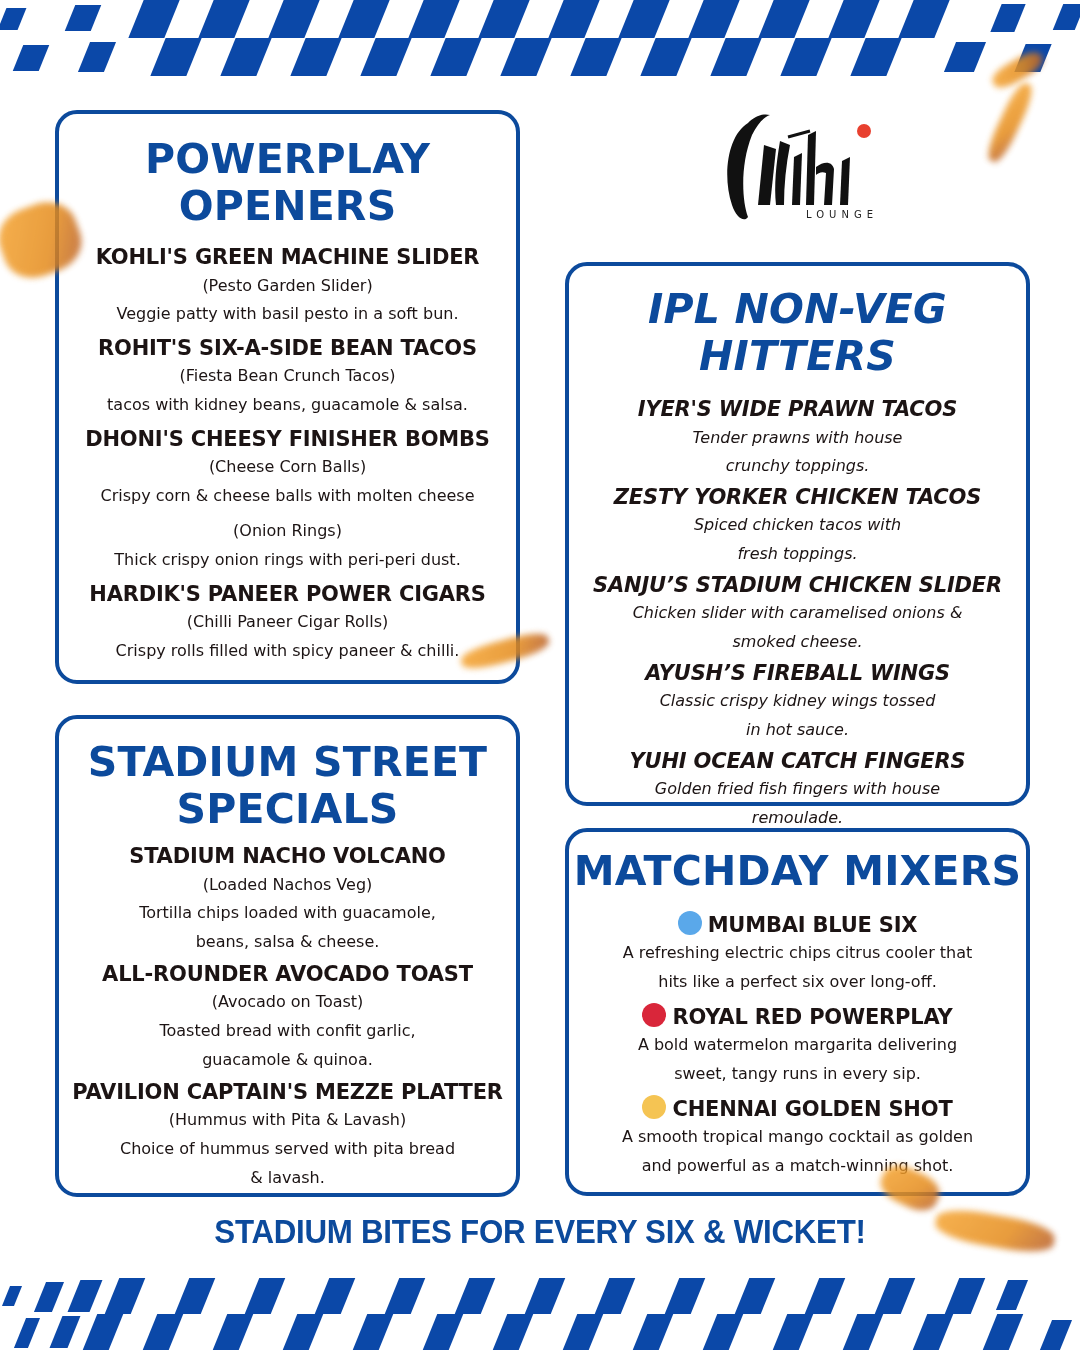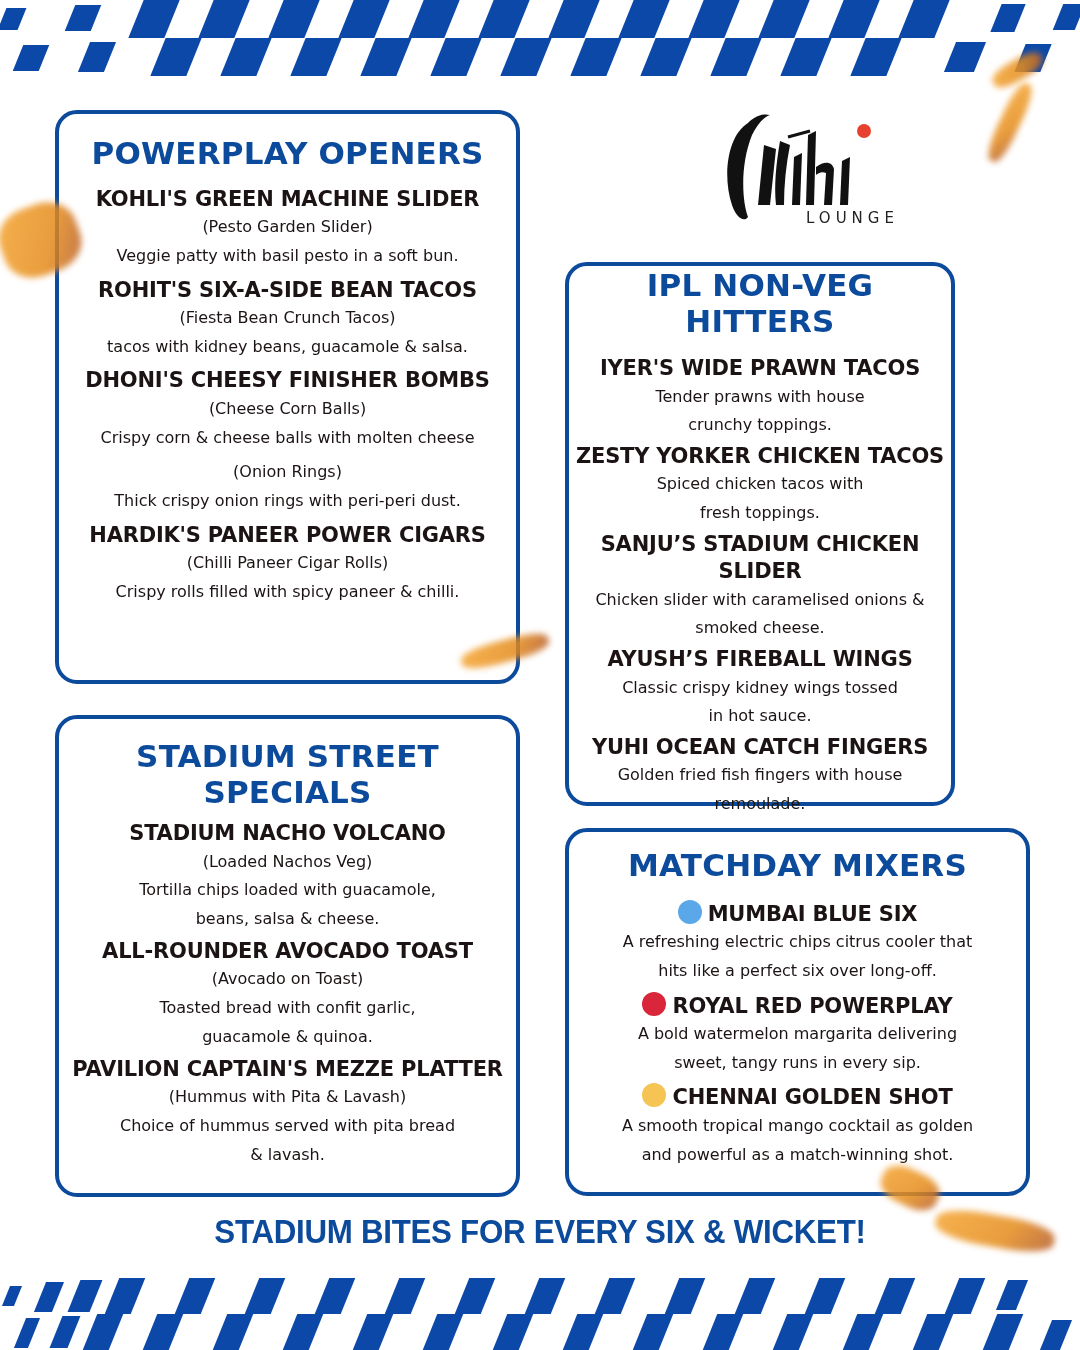--- a/index.html
+++ b/index.html
@@ -10,45 +10,45 @@
   .checker.top { top: 0; }
   .checker.bottom { top: 1270px; }
   .checker .cell { position: absolute; background: #0b48a8; transform: skewX(-22deg); }
 
   .card {
     position: absolute; background: #fff; border: 4px solid #0c4a9c; border-radius: 22px;
     text-align: center;
   }
   .card h2 {
     color: #0c4a9c; font-family: "DejaVu Sans", sans-serif; font-weight: 700;
-    font-size: 31px; letter-spacing: 0.2px; line-height: 1.15;
+    font-size: 41px; letter-spacing: 0.2px; line-height: 1.15;
   }
   .item-name { font-weight: 700; font-size: 21px; color: #1c1414; line-height: 1.3; letter-spacing: -0.2px; }
   .item-sub { font-size: 16px; color: #1c1414; line-height: 1.8; }
   .item-desc { font-size: 16px; color: #1c1414; line-height: 1.8; }
 
   #card-powerplay { left: 55px; top: 110px; width: 465px; height: 574px; padding-top: 22px; }
   #card-powerplay .item { margin-top: 6px; }
   #card-powerplay .item:first-of-type { margin-top: 14px; }
 
-  #card-nonveg { left: 565px; top: 262px; width: 390px; height: 544px; padding-top: 2px; }
+  #card-nonveg { left: 565px; top: 262px; width: 465px; height: 544px; padding-top: 20px; font-style: italic; }
   #card-nonveg .item { margin-top: 3px; }
   #card-nonveg .item:first-of-type { margin-top: 16px; }
 
   #card-street { left: 55px; top: 715px; width: 465px; height: 482px; padding-top: 20px; }
   #card-street .item { margin-top: 4px; }
   #card-street .item:first-of-type { margin-top: 10px; }
 
   #card-mixers { left: 565px; top: 828px; width: 465px; height: 368px; padding-top: 16px; }
   #card-mixers .item { margin-top: 6px; }
   #card-mixers .item:first-of-type { margin-top: 16px; }
   .dot { display: inline-block; width: 24px; height: 24px; border-radius: 50%; vertical-align: -3px; margin-right: 6px; }
 
   .logo { position: absolute; left: 718px; top: 105px; width: 160px; height: 135px; }
-  .logo .lounge { position: absolute; left: 60px; top: 106px; font-size: 15px; letter-spacing: 5px; color: #222; }
+  .logo .lounge { position: absolute; left: 60px; top: 106px; font-size: 10px; letter-spacing: 5px; color: #222; }
 
   .tagline {
     position: absolute; left: 0; top: 1212px; width: 1080px; text-align: center;
     color: #0c4a9c; font-weight: 700; font-size: 34px; letter-spacing: -0.3px;
     font-family: "Liberation Sans", sans-serif; transform: scaleX(0.92);
   }
 
   .confetti { position: absolute; border-radius: 40%; filter: blur(3px); opacity: 0.85;
     background: linear-gradient(120deg, #f6a531, #e58c1c 60%, #b45a2a); }
 </style>

